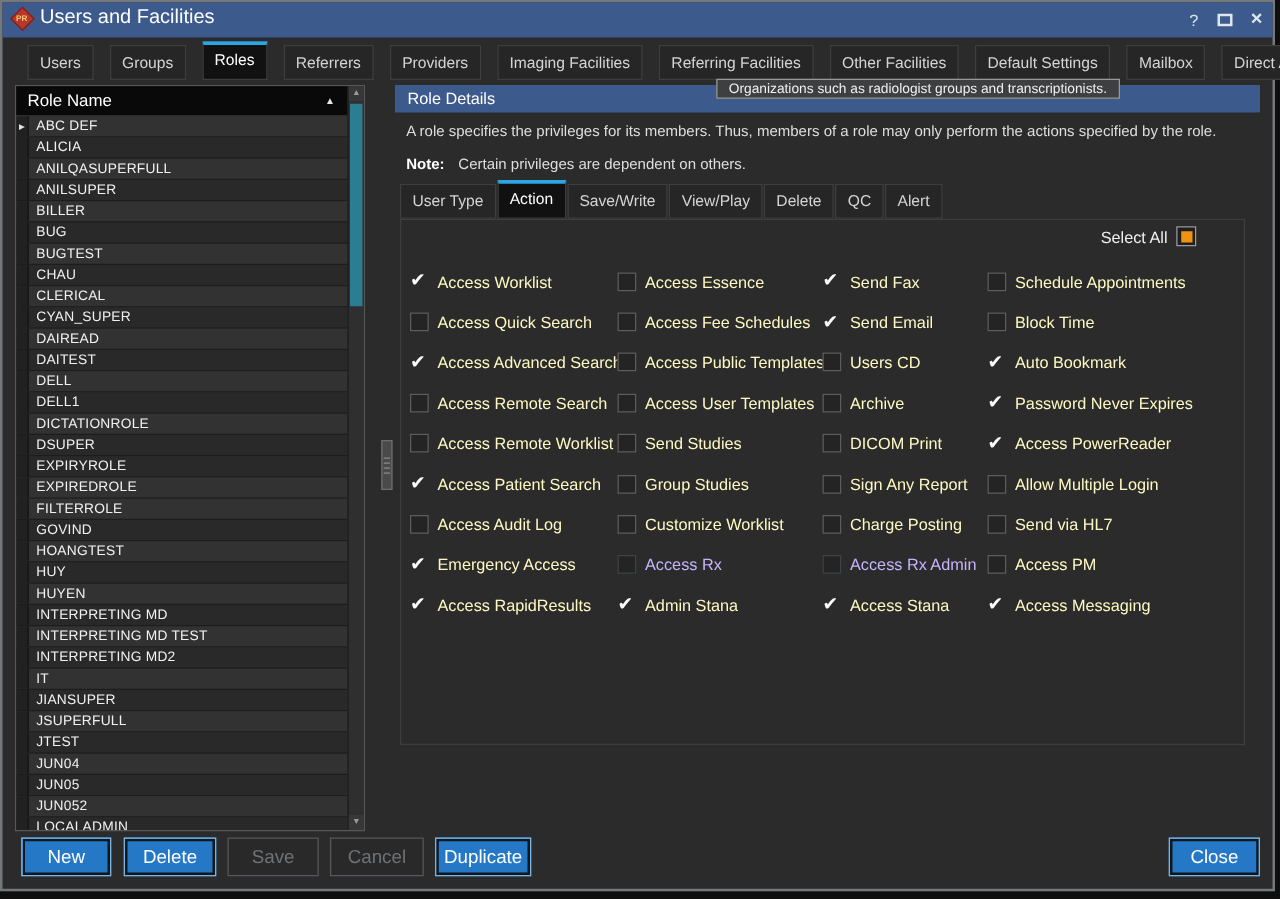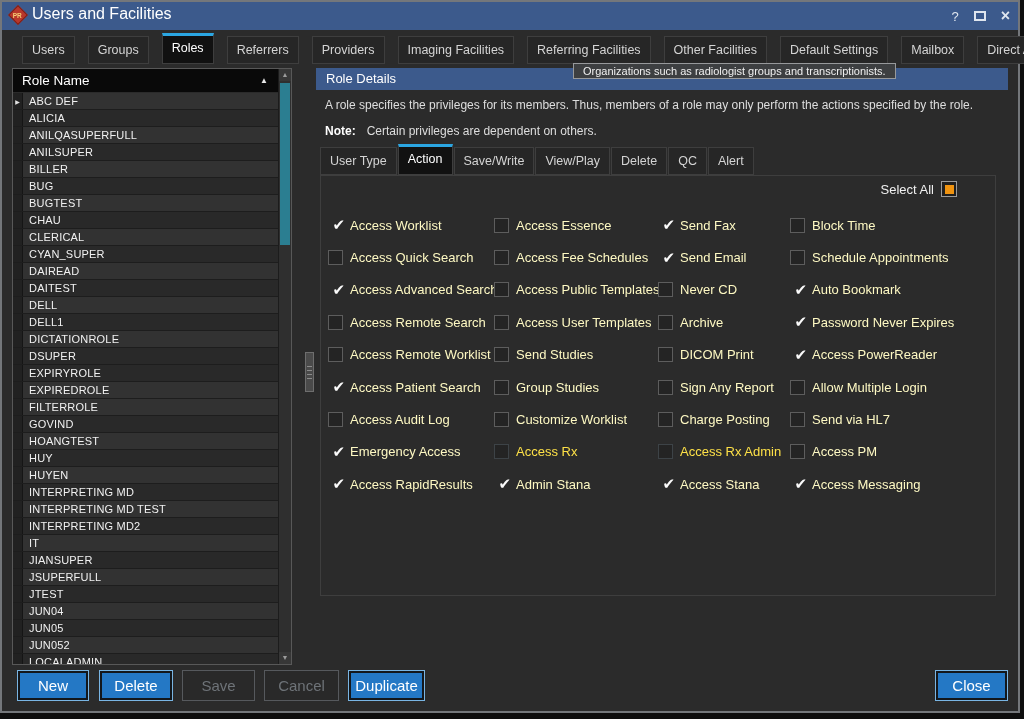--- a/index.html
+++ b/index.html
@@ -63,36 +63,36 @@
 
   
   .details { position:absolute; left:314px; top:66px; width:692px; height:589px; }
   .details-header { position:absolute; left:0; top:0; right:0; height:22px; background:var(--titlebar);
                     color:#ffffff; font-size:13px; line-height:22px; padding-left:10px; }
   .desc { position:absolute; left:9px; top:30px; right:8px; font-size:12px; color:#dedede; }
   .note { position:absolute; left:9px; top:56px; font-size:12px; color:#dedede; }
   .note b { color:#ffffff; margin-right:11px; }
   .sub-tabs { left:4px; top:76px; position:absolute; }
   .content { position:absolute; left:4px; top:107px; width:676px; height:421px;
-             border:1px solid #3e3e3e; background:#2b2b2b;text-align:right; }
+             border:1px solid #3e3e3e; background:#2b2b2b; }
 
   .select-all { position:absolute; top:5px; right:38px; display:flex; align-items:center; cursor:pointer; }
   .select-all span.sal { font-size:13px; color:#f0f0f0; margin-right:7px; }
   .sa-box { width:16px; height:16px; border:1px solid #9b9b9b; background:#1f1f1f;
             display:flex; align-items:center; justify-content:center; }
   .sa-box i { display:block; width:9px; height:9px; background:var(--orange); }
 
   .priv-col { position:absolute; top:33px; }
   .cb { height:32.4px; display:flex; align-items:center; cursor:pointer; }
   .boxempty { width:15px; height:15px; border:1px solid #5d5d5d; background:#242424;
               margin-right:7px; flex:none; }
   .cb.disabled .boxempty { border-color:#3d4347; }
   .check { width:17px; margin-right:5px; font-size:15px; line-height:16px; color:#fbfbfb; flex:none; }
   .cl { font-size:13px; color:#fef9c3; white-space:nowrap; }
-  .cb.disabled .cl { color:#fde047; }
+  .cb.disabled .cl { color:#c4b5fd; }
 
   
   .btn { position:absolute; top:668px; height:31px; font-size:15px; text-align:center;
          font-family:"Liberation Sans", sans-serif; cursor:pointer; }
   .btn.primary { background:var(--btn); border:1px solid #79b5e3; box-shadow:inset 0 0 0 2px #13171b;
                  color:#ffffff; }
   .btn.disabled { background:#292929; border:1px solid #56595d; color:#6e7378; cursor:default; }
 </style>
 </head>
 <body>
@@ -388,21 +388,21 @@
           <div class="cb">
             <span class="check">✔</span>
             <span class="cl">Send Fax</span>
           </div>
           <div class="cb">
             <span class="check">✔</span>
             <span class="cl">Send Email</span>
           </div>
           <div class="cb">
             <span class="boxempty"></span>
-            <span class="cl">Never CD</span>
+            <span class="cl">Users CD</span>
           </div>
           <div class="cb">
             <span class="boxempty"></span>
             <span class="cl">Archive</span>
           </div>
           <div class="cb">
             <span class="boxempty"></span>
             <span class="cl">DICOM Print</span>
           </div>
           <div class="cb">
@@ -418,25 +418,25 @@
             <span class="cl">Access Rx Admin</span>
           </div>
           <div class="cb">
             <span class="check">✔</span>
             <span class="cl">Access Stana</span>
           </div>
         </div>
       <div class="priv-col" id="col3" style="left:469px">
           <div class="cb">
             <span class="boxempty"></span>
+            <span class="cl">Schedule Appointments</span>
+          </div>
+          <div class="cb">
+            <span class="boxempty"></span>
             <span class="cl">Block Time</span>
-          </div>
-          <div class="cb">
-            <span class="boxempty"></span>
-            <span class="cl">Schedule Appointments</span>
           </div>
           <div class="cb">
             <span class="check">✔</span>
             <span class="cl">Auto Bookmark</span>
           </div>
           <div class="cb">
             <span class="check">✔</span>
             <span class="cl">Password Never Expires</span>
           </div>
           <div class="cb">

